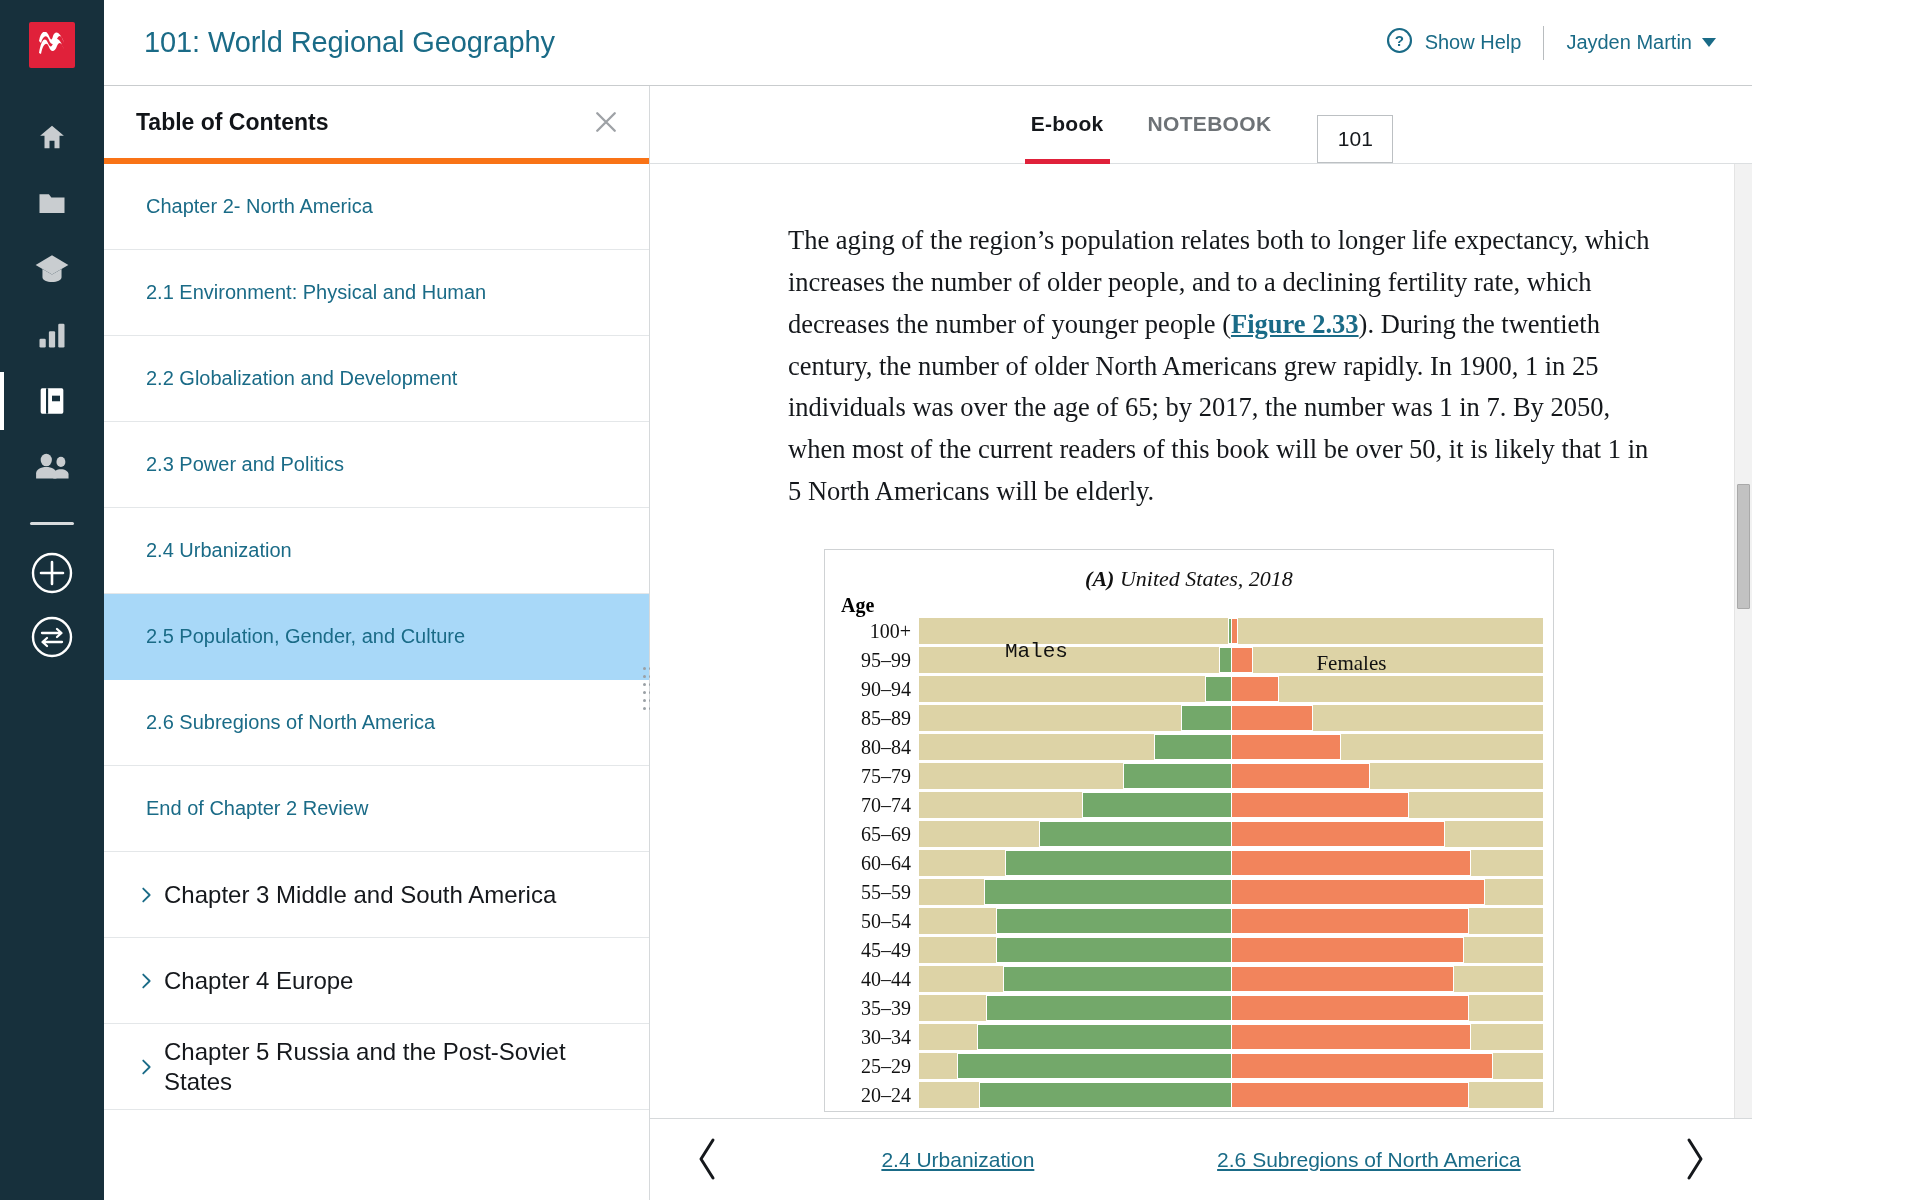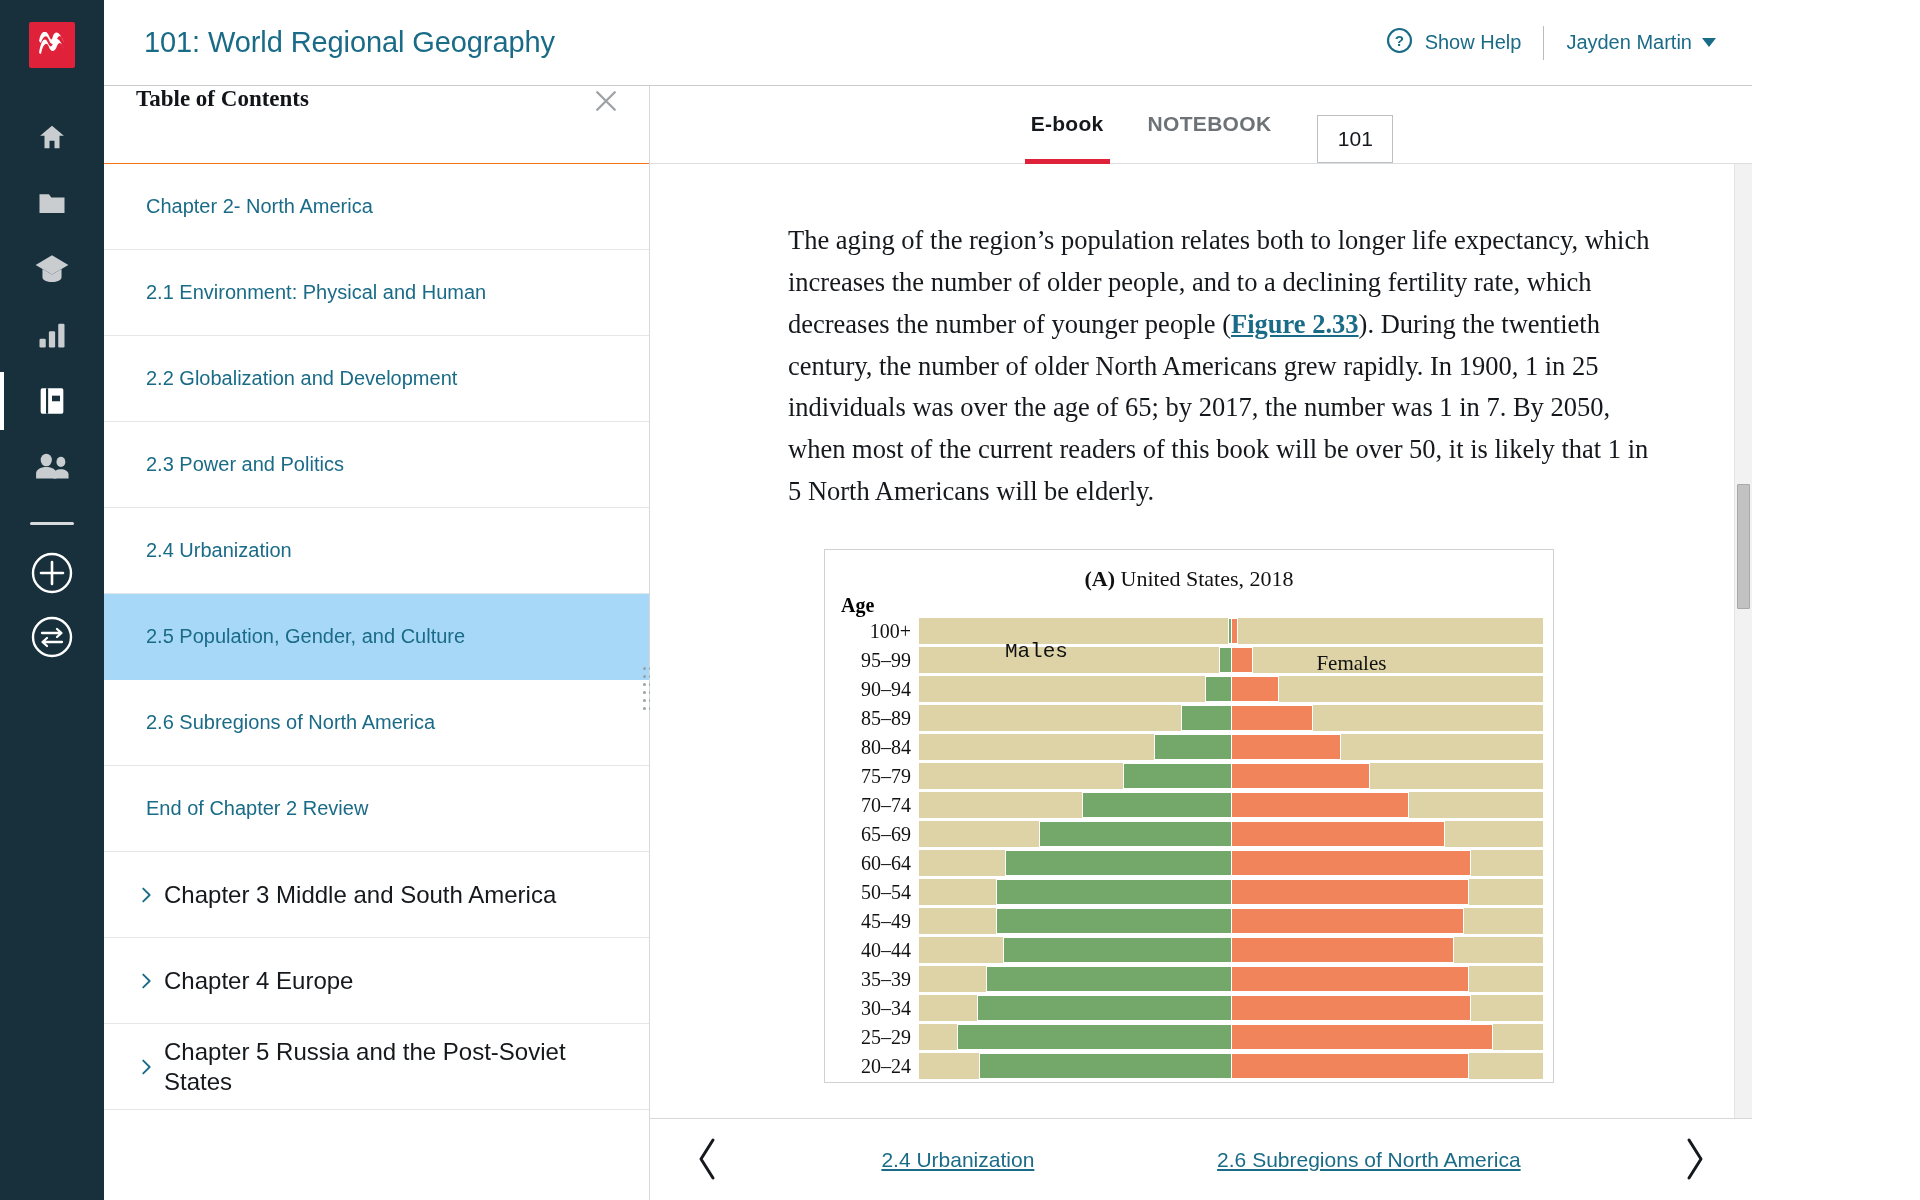--- a/index.html
+++ b/index.html
@@ -76,22 +76,22 @@
   .body-split { flex: 1; display: flex; min-height: 0; position: relative; }
 
   
   .toc {
     width: 546px; flex: 0 0 546px;
     background: #ffffff; display: flex; flex-direction: column;
     border-right: 1px solid #d6d9db; position: relative; min-height: 0;
   }
   .toc-head {
     height: 78px; flex: 0 0 78px;
-    display: flex; 
-    padding: 0 28px 0 32px; border-bottom: 1px solid #f97316; font-family: Liberation Serif, serif;
+    display: flex; align-items: center;
+    padding: 0 28px 0 32px; border-bottom: 6px solid #f97316;
   }
   .toc-title { font-size: 23px; font-weight: bold; color: #111418; }
   .toc-close { margin-left: auto; cursor: pointer; line-height: 0; }
   .toc-list { flex: 1; overflow: hidden; }
   .toc-row {
     border-bottom: 1px solid #e4e7e9;
     display: flex; align-items: center;
     padding: 0 18px 0 24px;
     min-height: 86px;
   }
@@ -152,21 +152,21 @@
   .art-p a { color: #1a6b87; font-weight: bold; text-decoration: underline; }
 
   
   .figure {
     margin: 36px 0 0 36px;
     width: 730px; background: #ffffff;
     border: 1px solid #cfd2d4;
     padding: 10px 10px 0 10px;
     font-family: "Liberation Serif", serif;
   }
-  .fig-title { text-align: center; font-size: 22px; color: #111; margin: 6px 0 2px 0; }
+  .fig-title { text-align: center; font-size: 22px; color: #111; margin: 6px 0 2px 0; font-style: italic; }
   .fig-title b { font-weight: bold; }
   .fig-agehdr { font-size: 20px; font-weight: bold; padding-left: 6px; margin-bottom: 1px; }
   .pyramid { position: relative; }
   .prow { display: flex; align-items: stretch; height: 26px; margin-bottom: 3px; }
   .plabel {
     width: 84px; flex: 0 0 84px; text-align: right; padding-right: 8px;
     font-size: 20px; line-height: 26px; color: #111;
   }
   .ptrack { flex: 1; position: relative; background: #ddd3a6; }
   .pbar-m {
@@ -479,20 +479,28 @@
                   </div>
                   <div class="prow">
                     <div class="plabel">60–64</div>
                     <div class="ptrack">
                       <div class="pbar-m" style="width: 36.1538%; background: rgb(115, 168, 106);"></div>
                       <div class="pbar-f" style="width: 38.4615%; background: rgb(242, 132, 92);"></div>
                       <div class="axis"></div>
                     </div>
                   </div>
                   <div class="prow">
+                    <div class="plabel">55–59</div>
+                    <div class="ptrack">
+                      <div class="pbar-m" style="width: 39.6154%; background: rgb(115, 168, 106);"></div>
+                      <div class="pbar-f" style="width: 40.7692%; background: rgb(242, 132, 92);"></div>
+                      <div class="axis"></div>
+                    </div>
+                  </div>
+                  <div class="prow">
                     <div class="plabel">50–54</div>
                     <div class="ptrack">
                       <div class="pbar-m" style="width: 37.6923%; background: rgb(115, 168, 106);"></div>
                       <div class="pbar-f" style="width: 38.0769%; background: rgb(242, 132, 92);"></div>
                       <div class="axis"></div>
                     </div>
                   </div>
                   <div class="prow">
                     <div class="plabel">45–49</div>
                     <div class="ptrack">

